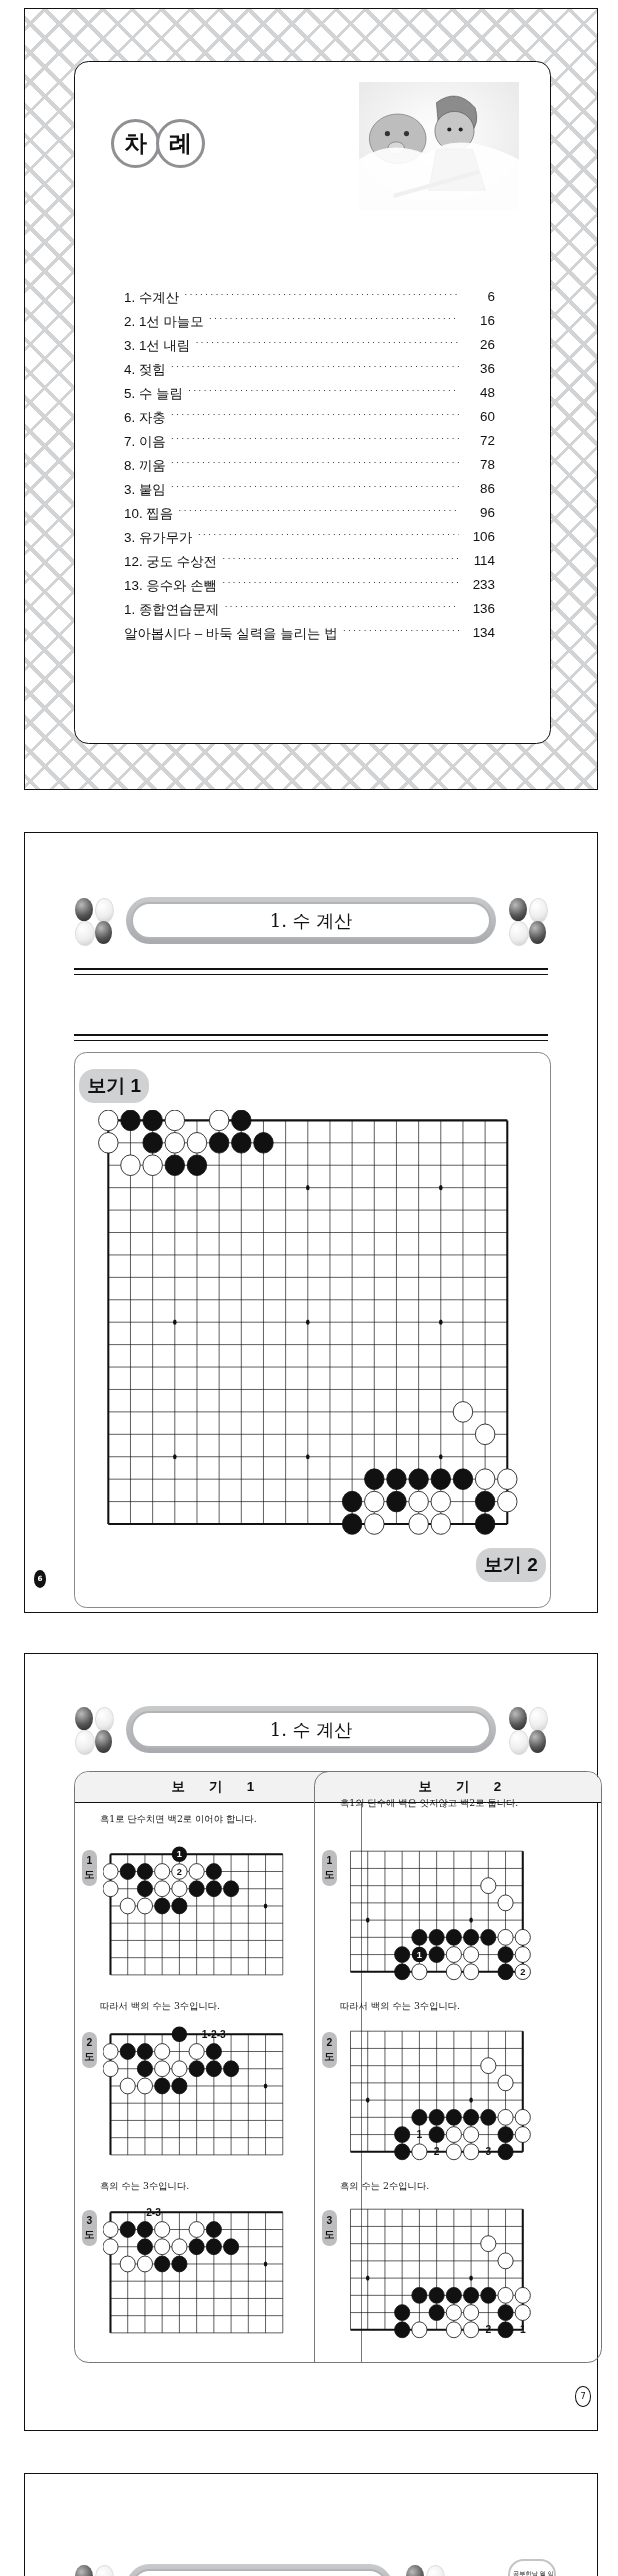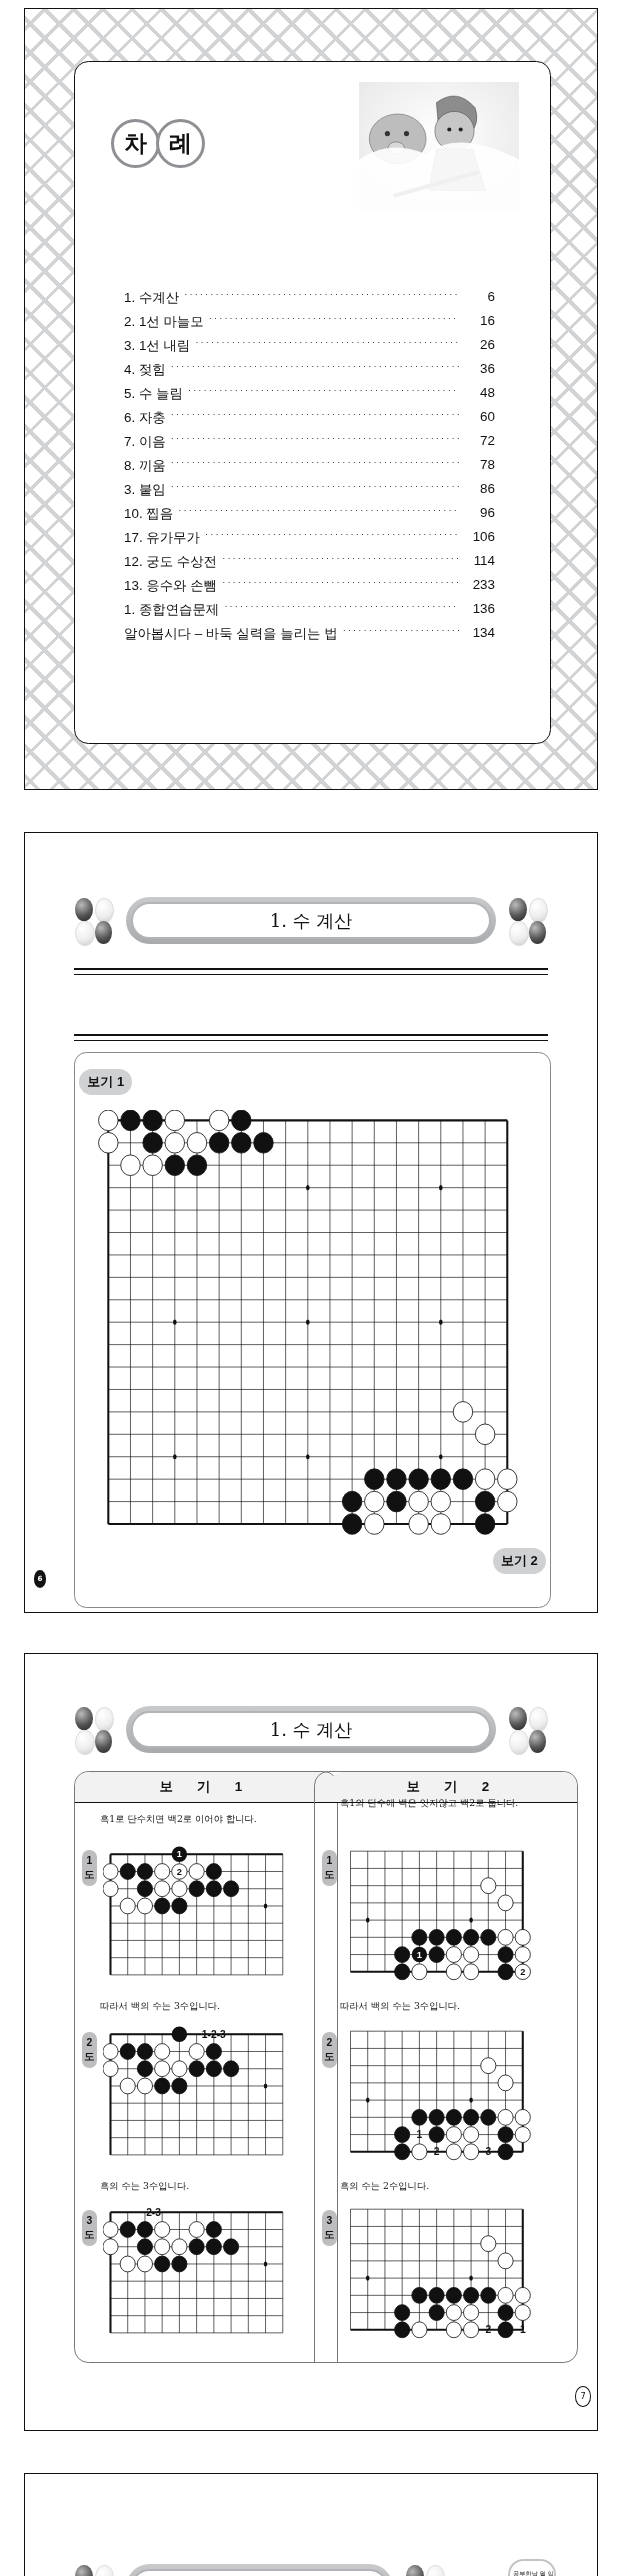--- a/index.html
+++ b/index.html
@@ -30,28 +30,28 @@
   .banner .pill-in{position:absolute;left:5.2px;right:5.2px;top:4.6px;bottom:4.6px;border-radius:19.6px;background:#fff;border:2.1px solid #b3b4b7;box-sizing:border-box;display:flex;align-items:center;justify-content:center;font-family:"DejaVu Serif",serif;font-size:18px;}
   .stones4{position:absolute;top:0;width:40px;height:47px;}
   .stones4 span{position:absolute;width:17.5px;height:23px;border-radius:50%;}
   .stones4 .d{background:radial-gradient(circle at 35% 30%,#bbb,#555 55%,#222);}
   .stones4 .l{background:radial-gradient(circle at 35% 30%,#fff,#eee 55%,#c9c9c9);border:0.5px solid #ddd;}
   .rule{position:absolute;left:49px;width:474px;height:3.6px;border-top:2.1px solid #111;border-bottom:1px solid #111;}
   .prompt{position:absolute;left:49px;font-family:"DejaVu Serif",serif;font-size:14px;}
   .prompt .chk{position:absolute;left:0;top:2.1px;width:11.3px;height:17.5px;border:0.5px solid #777;background:linear-gradient(to top right,#fff 48%,#777 49%,#777 52%,#d7d7d7 53%);}
   .prompt .l1,.prompt .l2{position:absolute;left:31px;white-space:nowrap;}
   .board-panel{position:absolute;left:49px;width:477px;border:0.5px solid #888;border-radius:12.4px;box-sizing:border-box;}
-  .pill-label{position:absolute;background:#d0d1d3;border-radius:15.5px;font-weight:bold;font-size:13px;padding:4.1px 8.2px;font-family:"Liberation Sans",sans-serif;}
+  .pill-label{position:absolute;background:#d0d1d3;border-radius:15.5px;font-weight:bold;font-size:19px;padding:4.1px 8.2px;font-family:"Liberation Sans",sans-serif;}
   .pg-num{position:absolute;width:12.4px;height:17.5px;border-radius:50%;background:#111;color:#fff;font-size:7.2px;font-weight:bold;display:flex;align-items:center;justify-content:center;}
   .pg-num-o{position:absolute;width:13.4px;height:18.5px;border-radius:50%;border:1px solid #111;color:#111;font-size:8.2px;display:flex;align-items:center;justify-content:center;background:#fff;}
   svg.gb line{stroke:#111;}
 
   
   .cmp{position:absolute;left:49px;top:98px;width:479px;height:592px;}
-  .cmp .col{position:absolute;top:0;width:264px;height:100%;border:0.5px solid #777;box-sizing:border-box;}
+  .cmp .col{position:absolute;top:0;width:288px;height:100%;border:0.5px solid #777;box-sizing:border-box;}
   .cmp .col.left{left:0;border-radius:14.4px 14.4px 0 14.4px;}
   .cmp .col.right{left:240px;border-radius:14.4px 14.4px 14.4px 0;border-left:0.5px solid #777;padding-left:14px;}
   .cmp .hd{height:30px;border-bottom:1px solid #111;background:#f2f2f2;border-radius:14.4px 14.4px 0 0;display:flex;align-items:center;justify-content:center;font-weight:bold;font-size:13.4px;letter-spacing:10.3px;font-family:"Liberation Sans",sans-serif;}
   .cmp .txt{position:absolute;left:25px;font-family:"DejaVu Serif",serif;font-size:9.3px;line-height:13.4px;width:196px;}
   .do-tag{position:absolute;left:7.2px;width:14.4px;height:36px;background:#bdbdbf;border-radius:7.2px;font-weight:bold;font-size:10.3px;text-align:center;line-height:13.4px;padding-top:4.1px;box-sizing:border-box;font-family:"Liberation Sans",sans-serif;}
 
   
   .stamp{position:absolute;right:41px;top:103px;width:48px;height:62px;border:2.6px solid #c3c4c7;border-radius:15.5px;background:#fff;box-sizing:border-box;font-size:6.2px;font-family:"Liberation Sans",sans-serif;padding:9.3px 3.1px;}
   .stamp .r1{border-bottom:1px solid #888;padding-bottom:2.1px;white-space:nowrap;}
 </style>
@@ -129,21 +129,21 @@
           <span class="lbl">3. 붙임</span>
           <span class="dots">··································································</span>
           <span class="pg">86</span>
         </div>
         <div class="toc-row">
           <span class="lbl">10. 찝음</span>
           <span class="dots">··································································</span>
           <span class="pg">96</span>
         </div>
         <div class="toc-row">
-          <span class="lbl">17. 유가무가</span>
+          <span class="lbl">3. 유가무가</span>
           <span class="dots">··································································</span>
           <span class="pg">106</span>
         </div>
         <div class="toc-row">
           <span class="lbl">12. 궁도 수상전</span>
           <span class="dots">··································································</span>
           <span class="pg">114</span>
         </div>
         <div class="toc-row">
           <span class="lbl">13. 응수와 손뺌</span>

